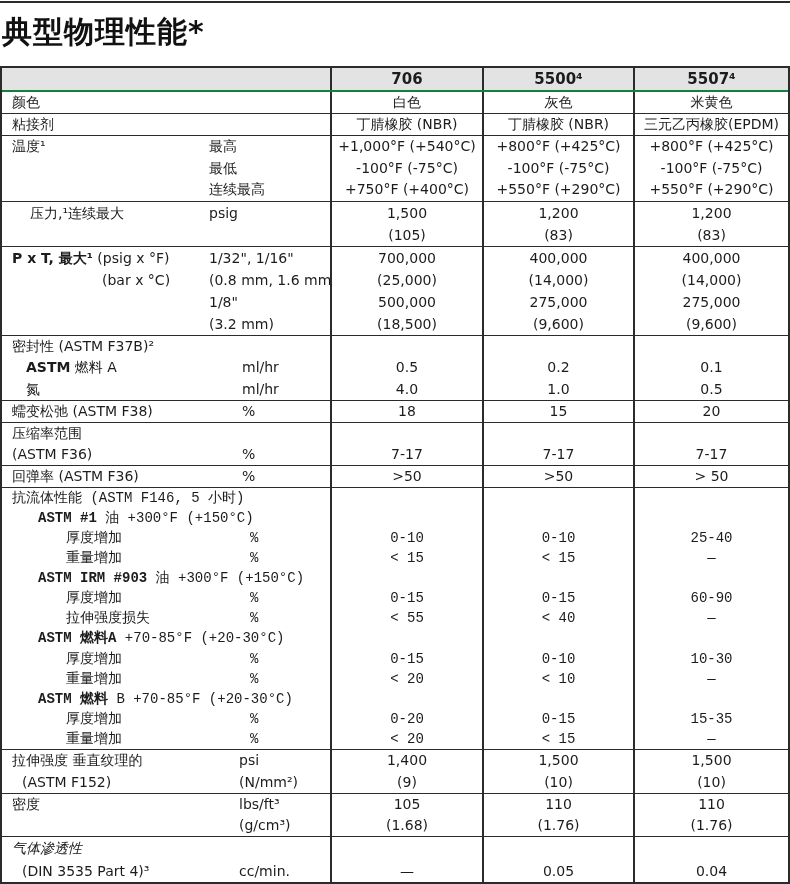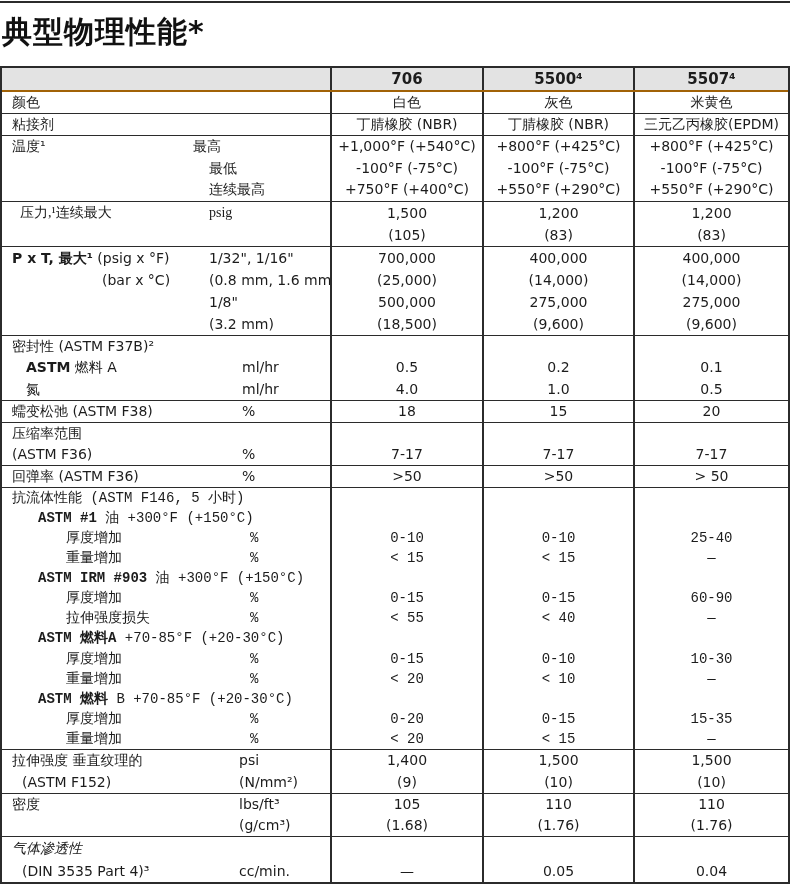--- a/index.html
+++ b/index.html
@@ -13,21 +13,21 @@
     position:absolute;top:12px;left:2px;margin:0;
     font-size:30px;font-weight:bold;letter-spacing:1px;color:#111;
   }
   .spec-table{
     position:absolute;top:66px;left:0;width:790px;height:818px;
     border:2px solid #2b2b2b;box-sizing:border-box;background:#fff;
     font-size:14px;
   }
   .t-row{display:flex;box-sizing:border-box;border-bottom:1px solid #2b2b2b;}
   .t-row:last-child{border-bottom:none;}
-  .header-row{height:24px;background:#e3e3e3;border-bottom:2px solid #a16207;align-items:center;}
+  .header-row{height:24px;background:#e3e3e3;border-bottom:2px solid #15803d;align-items:center;}
   .cell{box-sizing:border-box;overflow:hidden;}
   .label-cell{position:relative;}
   .value-cell{border-left:2px solid #2b2b2b;text-align:center;}
   .hdr{font-weight:bold;font-size:15px;line-height:22px;}
   .line{position:relative;white-space:nowrap;}
   .vline{white-space:nowrap;}
   .unit{position:absolute;top:0;}
   .b{font-weight:bold;}
 </style>
 </head>
@@ -68,21 +68,21 @@
         </div>
         <div class="cell value-cell" style="width: 151px;">
           <div class="vline" style="height: 21px; line-height: 21px;">丁腈橡胶 (NBR)</div>
         </div>
         <div class="cell value-cell" style="width: 155px;">
           <div class="vline" style="height: 21px; line-height: 21px;">三元乙丙橡胶(EPDM)</div>
         </div>
       </div>
       <div class="t-row" style="height: 66px;">
         <div class="cell label-cell" style="width: 328px;">
-          <div class="line" style="height: 21.6667px; line-height: 21.6667px; padding-left: 10px;"><span>温度¹</span><span class="unit" style="left: 191px;">最高</span></div>
+          <div class="line" style="height: 21.6667px; line-height: 21.6667px; padding-left: 10px;"><span>温度¹</span><span class="unit" style="left: 207px;">最高</span></div>
           <div class="line" style="height: 21.6667px; line-height: 21.6667px; padding-left: 10px;">
             <span class="unit" style="left: 207px;">最低</span>
           </div>
           <div class="line" style="height: 21.6667px; line-height: 21.6667px; padding-left: 10px;">
             <span class="unit" style="left: 207px; font-family: Liberation Serif, serif;">连续最高</span>
           </div>
         </div>
         <div class="cell value-cell" style="width: 152px;">
           <div class="vline" style="height: 21.6667px; line-height: 21.6667px;">+1,000°F (+540°C)</div>
           <div class="vline" style="height: 21.6667px; line-height: 21.6667px;">-100°F (-75°C)</div>
@@ -94,21 +94,21 @@
           <div class="vline" style="height: 21.6667px; line-height: 21.6667px;">+550°F (+290°C)</div>
         </div>
         <div class="cell value-cell" style="width: 155px;">
           <div class="vline" style="height: 21.6667px; line-height: 21.6667px;">+800°F (+425°C)</div>
           <div class="vline" style="height: 21.6667px; line-height: 21.6667px;">-100°F (-75°C)</div>
           <div class="vline" style="height: 21.6667px; line-height: 21.6667px;">+550°F (+290°C)</div>
         </div>
       </div>
       <div class="t-row" style="height: 45px;">
         <div class="cell label-cell" style="width: 328px;">
-          <div class="line" style="height: 22px; line-height: 22px; padding-left: 18px; font-family: Liberation Serif, serif;"><span>压力,¹连续最大</span><span class="unit" style="left: 207px;">psig</span></div>
+          <div class="line" style="height: 22px; line-height: 22px; padding-left: 28px;"><span>压力,¹连续最大</span><span class="unit" style="left: 207px;">psig</span></div>
         </div>
         <div class="cell value-cell" style="width: 152px;">
           <div class="vline" style="height: 22px; line-height: 22px;">1,500</div>
           <div class="vline" style="height: 22px; line-height: 22px;">(105)</div>
         </div>
         <div class="cell value-cell" style="width: 151px;">
           <div class="vline" style="height: 22px; line-height: 22px;">1,200</div>
           <div class="vline" style="height: 22px; line-height: 22px;">(83)</div>
         </div>
         <div class="cell value-cell" style="width: 155px;">

